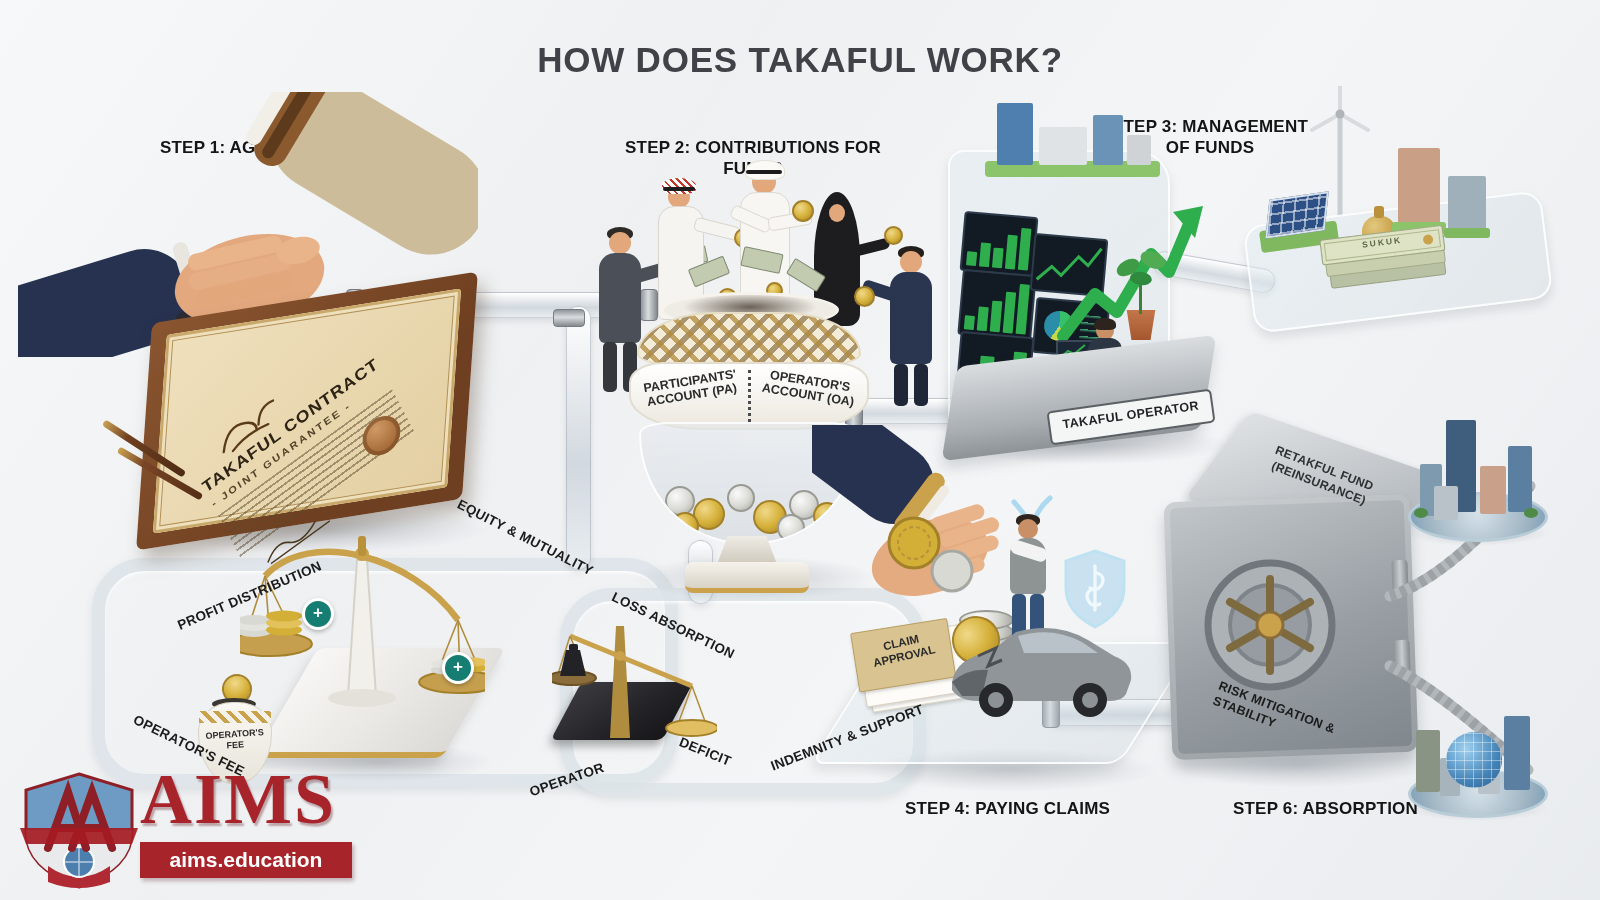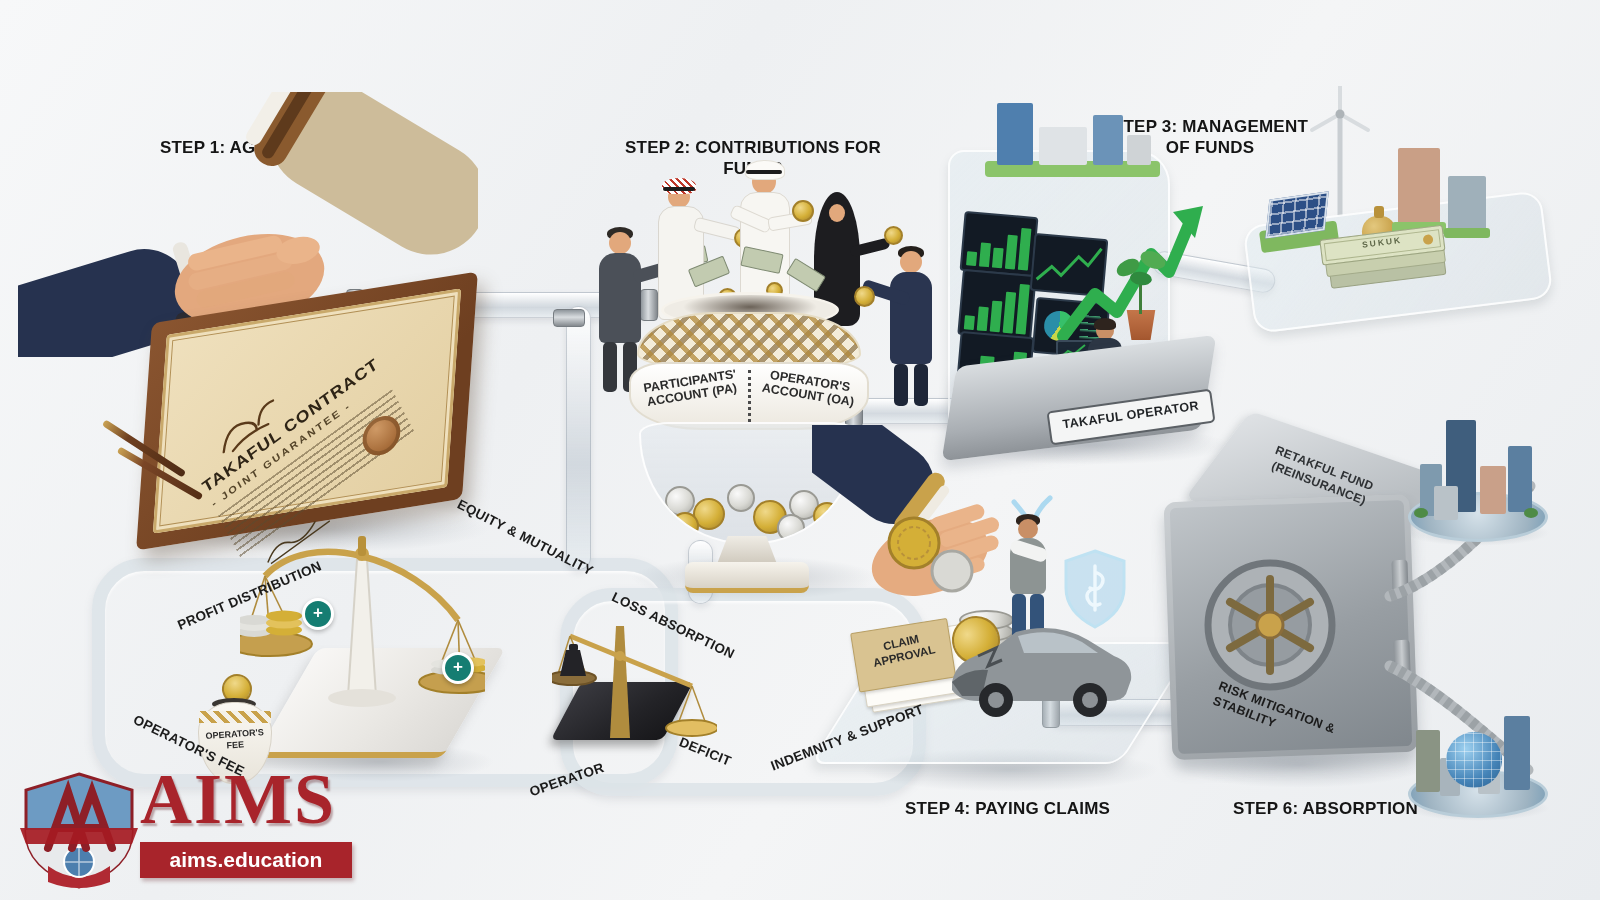--- a/index.html
+++ b/index.html
@@ -34,20 +34,21 @@
   .note{position:absolute;background:#C2CBB0;border:1px solid #7E8A72;border-radius:2px;}
   .bldg{position:absolute;border-radius:2px;}
   .city-base{position:absolute;border-radius:50%;background:radial-gradient(circle at 50% 40%,#d6e2ea,#9fb4c2 70%,#7da0b8);border:3px solid #b9cdd9;}
   .sheet{position:absolute;background:#fdfcf8;border:1px solid #d8d2c2;border-radius:2px;box-shadow:0 2px 3px rgba(100,100,100,.25);}
 </style>
 </head>
 <body>
 
 <div class="scene">
 
+  <div class="abs" style="left:0;right:0;top:40px;text-align:center;font-size:35px;font-weight:800;color:#3F4347;letter-spacing:.8px;">HOW DOES TAKAFUL WORK?</div>
 
   <div class="loop" style="left:92px;top:558px;width:560px;height:203px;"></div>
   <div class="loop" style="left:560px;top:588px;width:340px;height:182px;"></div>
   <div class="tube" style="left:352px;top:292px;width:295px;height:24px;"></div>
   <div class="tube" style="left:566px;top:306px;width:23px;height:262px;"></div>
   <div class="tube" style="left:850px;top:398px;width:142px;height:24px;"></div>
   <div class="tube" style="left:1152px;top:260px;width:122px;height:22px;transform:rotate(10deg);"></div>
   <div class="tube" style="left:688px;top:540px;width:23px;height:62px;"></div>
   <div class="tube" style="left:1048px;top:699px;width:148px;height:25px;"></div>
   <div class="coupler" style="left:346px;top:289px;"></div>

